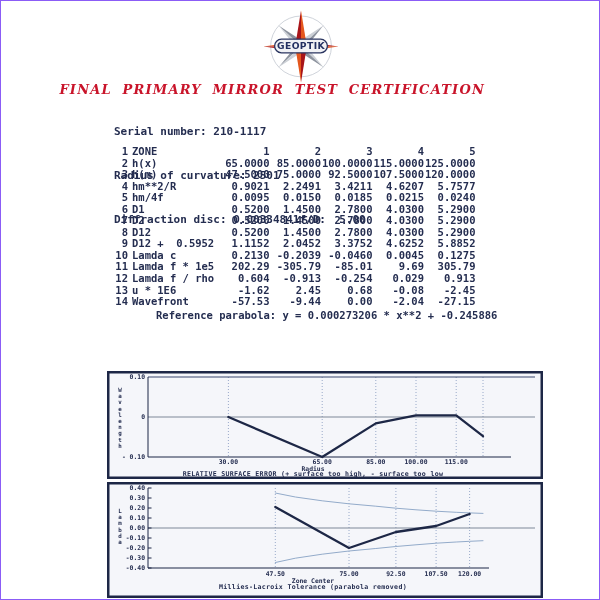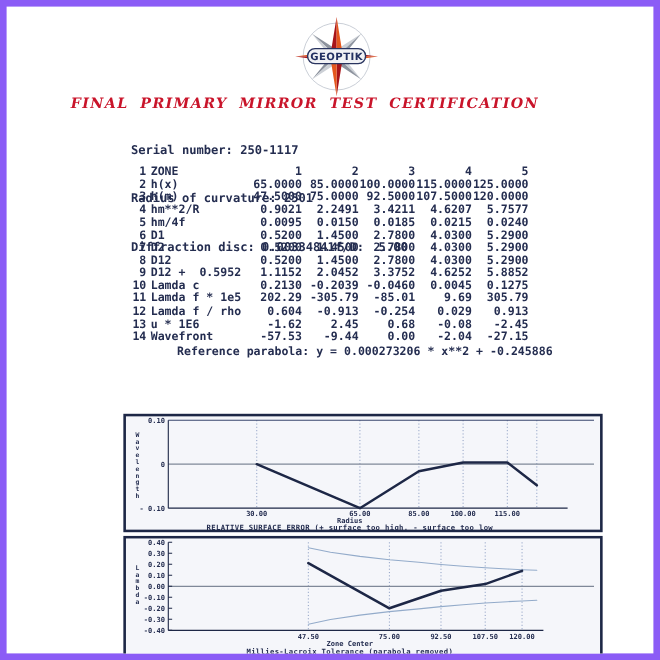--- a/index.html
+++ b/index.html
@@ -1,17 +1,17 @@
 <!DOCTYPE html>
 <html><head>
 <meta charset="utf-8">
 <style>
   html,body{margin:0;padding:0;background:#fff;}
   #page{position:relative;width:600px;height:600px;background:#fff;overflow:hidden;
-        border:6px solid #8b5cf6;box-sizing:border-box;
+        border:1px solid #8b5cf6;box-sizing:border-box;
         font-family:"DejaVu Sans Mono",monospace;}
   .mono{font-family:"DejaVu Sans Mono",monospace;font-weight:bold;color:#242d50;white-space:pre;}
   #title{position:absolute;top:81px;left:0;width:484px;text-align:right;
          font-family:"DejaVu Serif",serif;font-style:italic;font-weight:bold;
          font-size:13px;letter-spacing:1.2px;word-spacing:5px;color:#c9142a;}
   #hdr{position:absolute;left:113px;top:95px;font-size:11px;line-height:14.6px;}
   #hdr .hline{display:block;}
   #hdr .fd{}
   #ztable{position:absolute;left:113px;top:145px;font-size:10.5px;}
   .trow{display:flex;line-height:11.55px;}
@@ -57,21 +57,21 @@
     </g>
     <g>
       <rect x="27" y="39" width="66" height="17" rx="8.5" fill="#f1f2f5" stroke="#2a3560" stroke-width="1.6"></rect>
       <text x="60" y="51.5" text-anchor="middle" font-family="DejaVu Sans, sans-serif" font-weight="bold" font-size="11.5" fill="#233061" letter-spacing="0.5">GEOPTIK</text>
     </g>
   </svg>
 
   <div id="title">FINAL PRIMARY MIRROR TEST CERTIFICATION</div>
 
   <div id="hdr" class="mono">
-    <span class="hline">Serial number: 250-1117</span>
+    <span class="hline">Serial number: 210-1117</span>
     <span class="hline">Radius of curvature: 2501</span>
     <span class="hline"><span>Diffraction disc: 0.00334841</span><span class="fd">f/D:  5.00</span></span>
   </div>
 
   <div id="ztable" class="mono"><div class="trow"><span class="tnum"> 1</span><span class="tlbl">ZONE</span><span class="tval">1</span><span class="tval">2</span><span class="tval">3</span><span class="tval">4</span><span class="tval">5</span></div><div class="trow"><span class="tnum"> 2</span><span class="tlbl">h(x)</span><span class="tval">65.0000</span><span class="tval">85.0000</span><span class="tval">100.0000</span><span class="tval">115.0000</span><span class="tval">125.0000</span></div><div class="trow"><span class="tnum"> 3</span><span class="tlbl">h(m)</span><span class="tval">47.5000</span><span class="tval">75.0000</span><span class="tval">92.5000</span><span class="tval">107.5000</span><span class="tval">120.0000</span></div><div class="trow"><span class="tnum"> 4</span><span class="tlbl">hm**2/R</span><span class="tval">0.9021</span><span class="tval">2.2491</span><span class="tval">3.4211</span><span class="tval">4.6207</span><span class="tval">5.7577</span></div><div class="trow"><span class="tnum"> 5</span><span class="tlbl">hm/4f</span><span class="tval">0.0095</span><span class="tval">0.0150</span><span class="tval">0.0185</span><span class="tval">0.0215</span><span class="tval">0.0240</span></div><div class="trow"><span class="tnum"> 6</span><span class="tlbl">D1</span><span class="tval">0.5200</span><span class="tval">1.4500</span><span class="tval">2.7800</span><span class="tval">4.0300</span><span class="tval">5.2900</span></div><div class="trow"><span class="tnum"> 7</span><span class="tlbl">D2</span><span class="tval">0.5200</span><span class="tval">1.4500</span><span class="tval">2.7800</span><span class="tval">4.0300</span><span class="tval">5.2900</span></div><div class="trow"><span class="tnum"> 8</span><span class="tlbl">D12</span><span class="tval">0.5200</span><span class="tval">1.4500</span><span class="tval">2.7800</span><span class="tval">4.0300</span><span class="tval">5.2900</span></div><div class="trow"><span class="tnum"> 9</span><span class="tlbl">D12 +  0.5952</span><span class="tval">1.1152</span><span class="tval">2.0452</span><span class="tval">3.3752</span><span class="tval">4.6252</span><span class="tval">5.8852</span></div><div class="trow"><span class="tnum">10</span><span class="tlbl">Lamda c</span><span class="tval">0.2130</span><span class="tval">-0.2039</span><span class="tval">-0.0460</span><span class="tval">0.0045</span><span class="tval">0.1275</span></div><div class="trow"><span class="tnum">11</span><span class="tlbl">Lamda f * 1e5</span><span class="tval">202.29</span><span class="tval">-305.79</span><span class="tval">-85.01</span><span class="tval">9.69</span><span class="tval">305.79</span></div><div class="trow"><span class="tnum">12</span><span class="tlbl">Lamda f / rho</span><span class="tval">0.604</span><span class="tval">-0.913</span><span class="tval">-0.254</span><span class="tval">0.029</span><span class="tval">0.913</span></div><div class="trow"><span class="tnum">13</span><span class="tlbl">u * 1E6</span><span class="tval">-1.62</span><span class="tval">2.45</span><span class="tval">0.68</span><span class="tval">-0.08</span><span class="tval">-2.45</span></div><div class="trow"><span class="tnum">14</span><span class="tlbl">Wavefront</span><span class="tval">-57.53</span><span class="tval">-9.44</span><span class="tval">0.00</span><span class="tval">-2.04</span><span class="tval">-27.15</span></div></div>
 
   <div id="ref1" class="mono note">Reference parabola: y = 0.000273206 * x**2 + -0.245886</div>
 
   <svg id="chart1" class="chartbox" width="436" height="108" viewBox="0 0 436 108">
       <rect x="0" y="0" width="436" height="108" fill="#f5f6fa"></rect>

